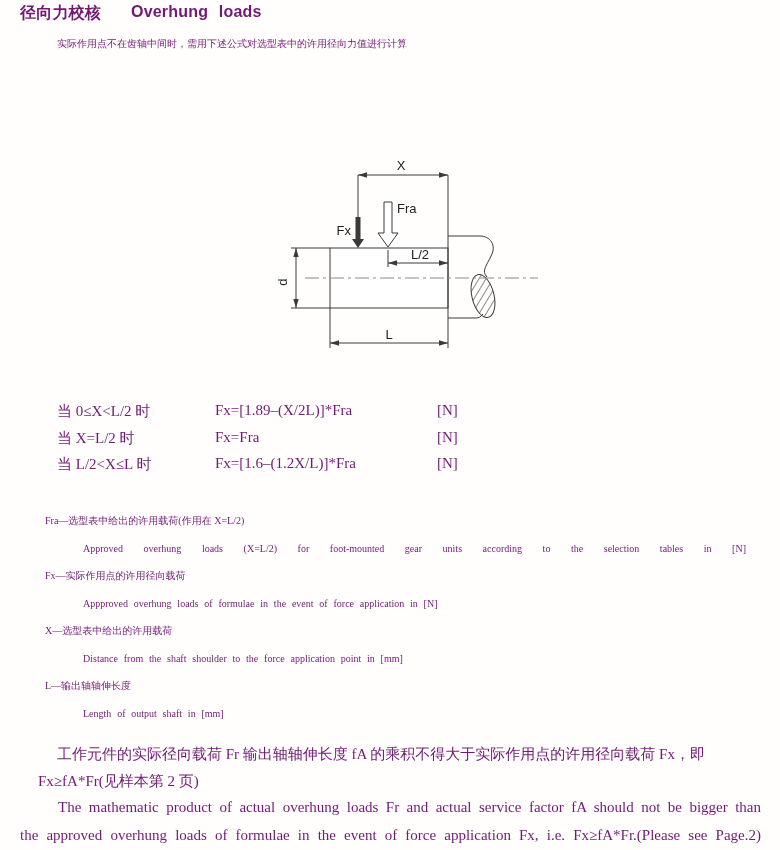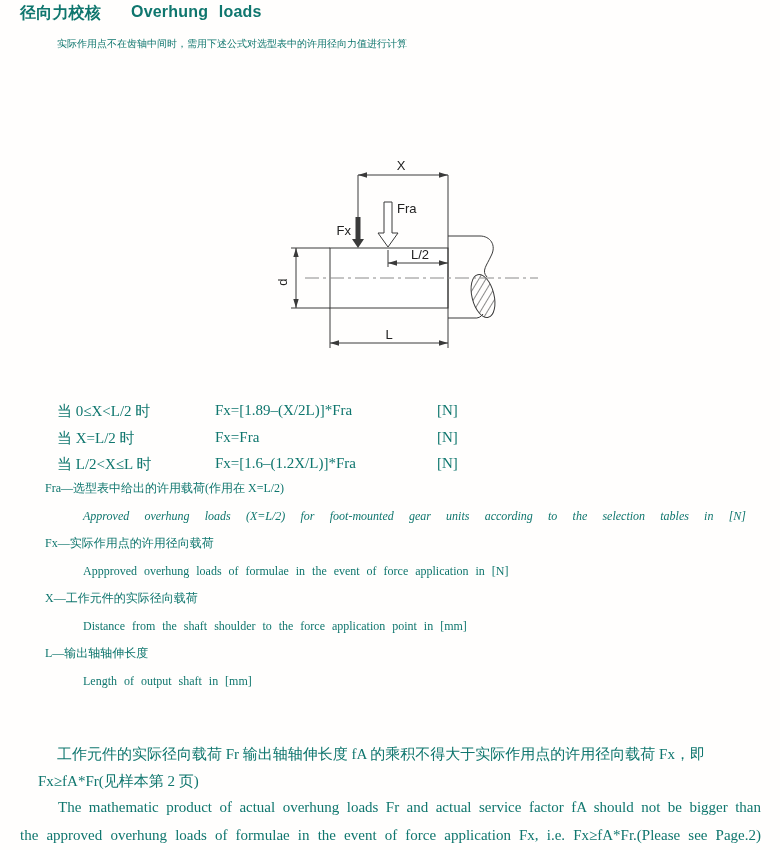--- a/index.html
+++ b/index.html
@@ -1,41 +1,41 @@
 <!DOCTYPE html>
 <html><head>
 <meta charset="utf-8">
 <style>
   html,body { margin:0; padding:0; background:#ffffff; }
   .page {
     position:relative; width:780px; height:850px; background:#fffefd;
-    font-family:"Liberation Serif", serif; color:#0f766e; overflow:hidden;
+    font-family:"Liberation Serif", serif; color:#701a75; overflow:hidden;
   }
   .title-row {
     position:absolute; left:20px; top:3px; display:flex; gap:30px;
     font-family:"Liberation Sans", sans-serif; font-weight:bold; font-size:16px;
     letter-spacing:0.2px;
   }
   .title-row .en { word-spacing:6px; }
   .intro-cn { position:absolute; left:57px; top:37px; font-size:10px; }
   .intro-en {
     position:absolute; left:20px; top:57px; width:741px; font-size:15px;
     line-height:31px; text-indent:38px; text-align:justify; word-spacing:0.22em;
   }
   .diagram { position:absolute; left:275px; top:155px; }
   .diagram text { font-family:"Liberation Sans", sans-serif; font-size:13px; fill:#222; }
   .formulas { position:absolute; left:57px; top:402px; width:480px; font-size:15px; }
   .formula-row { position:relative; height:26.5px; }
   .f-cond { position:absolute; left:0; white-space:nowrap; }
   .f-expr { position:absolute; left:158px; white-space:nowrap; }
   .f-unit { position:absolute; left:380px; }
-  .definitions { position:absolute; left:45px; top:475px; width:701px; font-size:12px; }
+  .definitions { position:absolute; left:45px; top:507px; width:701px; font-size:10px; }
   .def-term { line-height:27.5px; white-space:nowrap; }
   .def-desc { line-height:27.5px; padding-left:38px; word-spacing:0.33em; }
-  .def-desc.full-justify { text-align:justify; text-align-last:justify; word-spacing:0.1em;font-style:italic; }
+  .def-desc.full-justify { text-align:justify; text-align-last:justify; word-spacing:0.1em; }
   .note-cn-1 { position:absolute; left:57px; top:745px; font-size:15px; white-space:nowrap; }
   .note-cn-2 { position:absolute; left:38px; top:772px; font-size:15px; white-space:nowrap; }
   .note-en {
     position:absolute; left:20px; top:794px; width:741px; font-size:15px;
     line-height:27.5px; text-indent:38px; text-align:justify; text-align-last:justify;
     word-spacing:0.18em;
   }
 </style>
 </head>
 <body>
@@ -118,21 +118,21 @@
       <span class="f-expr">Fx=[1.6–(1.2X/L)]*Fra</span>
       <span class="f-unit">[N]</span>
     </div>
   </div>
 
   <div class="definitions">
     <div class="def-term">Fra—选型表中给出的许用载荷(作用在 X=L/2)</div>
     <div class="def-desc full-justify">Approved overhung loads (X=L/2) for foot-mounted gear units according to the selection tables in [N]</div>
     <div class="def-term">Fx—实际作用点的许用径向载荷</div>
     <div class="def-desc">Appproved overhung loads of formulae in the event of force application in [N]</div>
-    <div class="def-term">X—工作元件的实际径向载荷</div>
+    <div class="def-term">X—选型表中给出的许用载荷</div>
     <div class="def-desc">Distance from the shaft shoulder to the force application point in [mm]</div>
     <div class="def-term">L—输出轴轴伸长度</div>
     <div class="def-desc">Length of output shaft in [mm]</div>
   </div>
 
   <div class="note-cn-1">工作元件的实际径向载荷 Fr 输出轴轴伸长度 fA 的乘积不得大于实际作用点的许用径向载荷 Fx，即</div>
   <div class="note-cn-2">Fx≥fA*Fr(见样本第 2 页)</div>
   <div class="note-en">The mathematic product of actual overhung loads Fr and actual service factor fA should not be bigger than the approved overhung loads of formulae in the event of force application Fx, i.e. Fx≥fA*Fr.(Please see Page.2)</div>
 
 </div>

